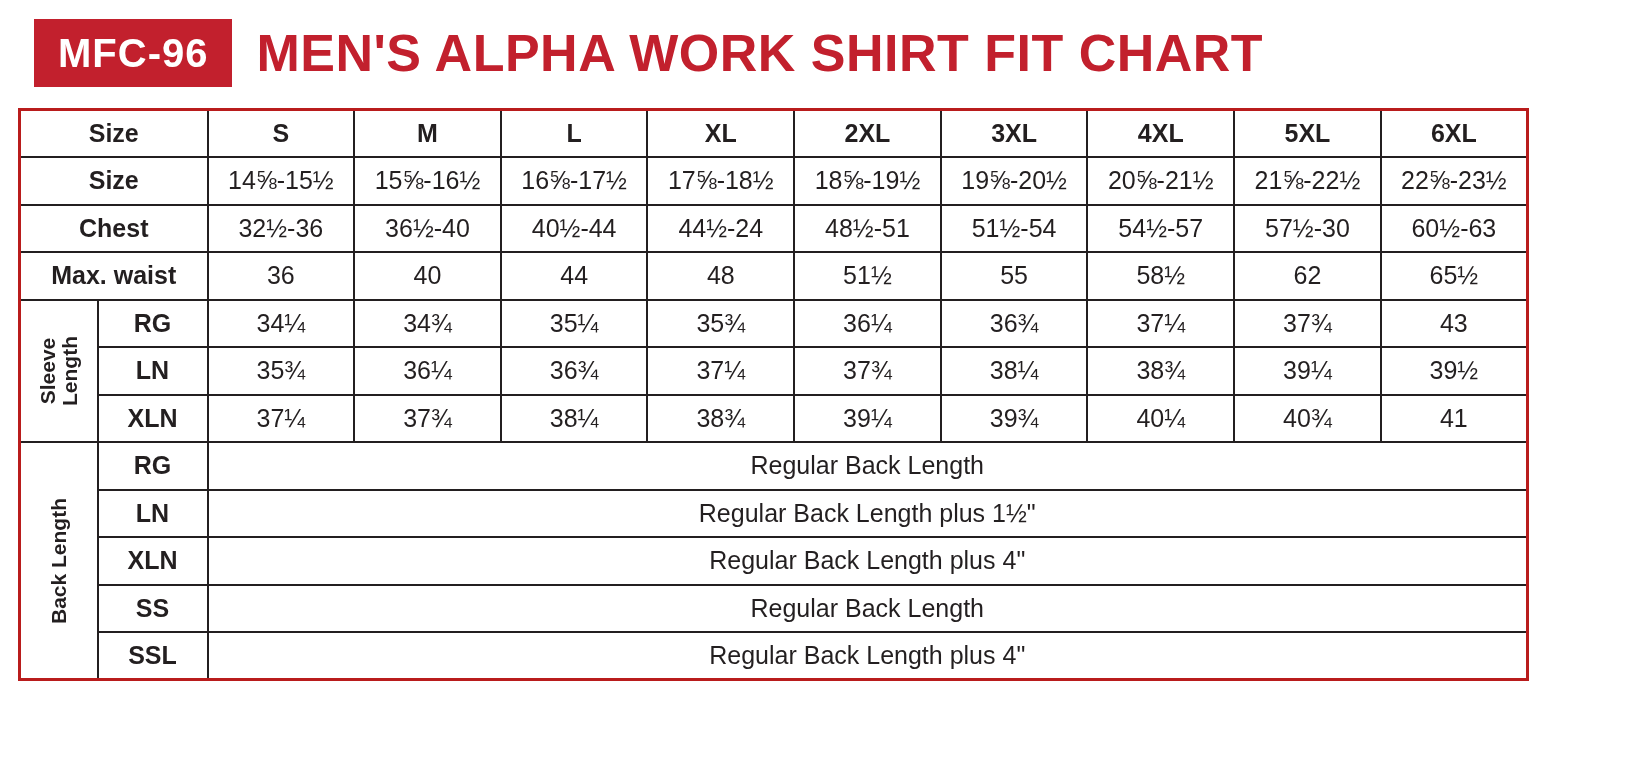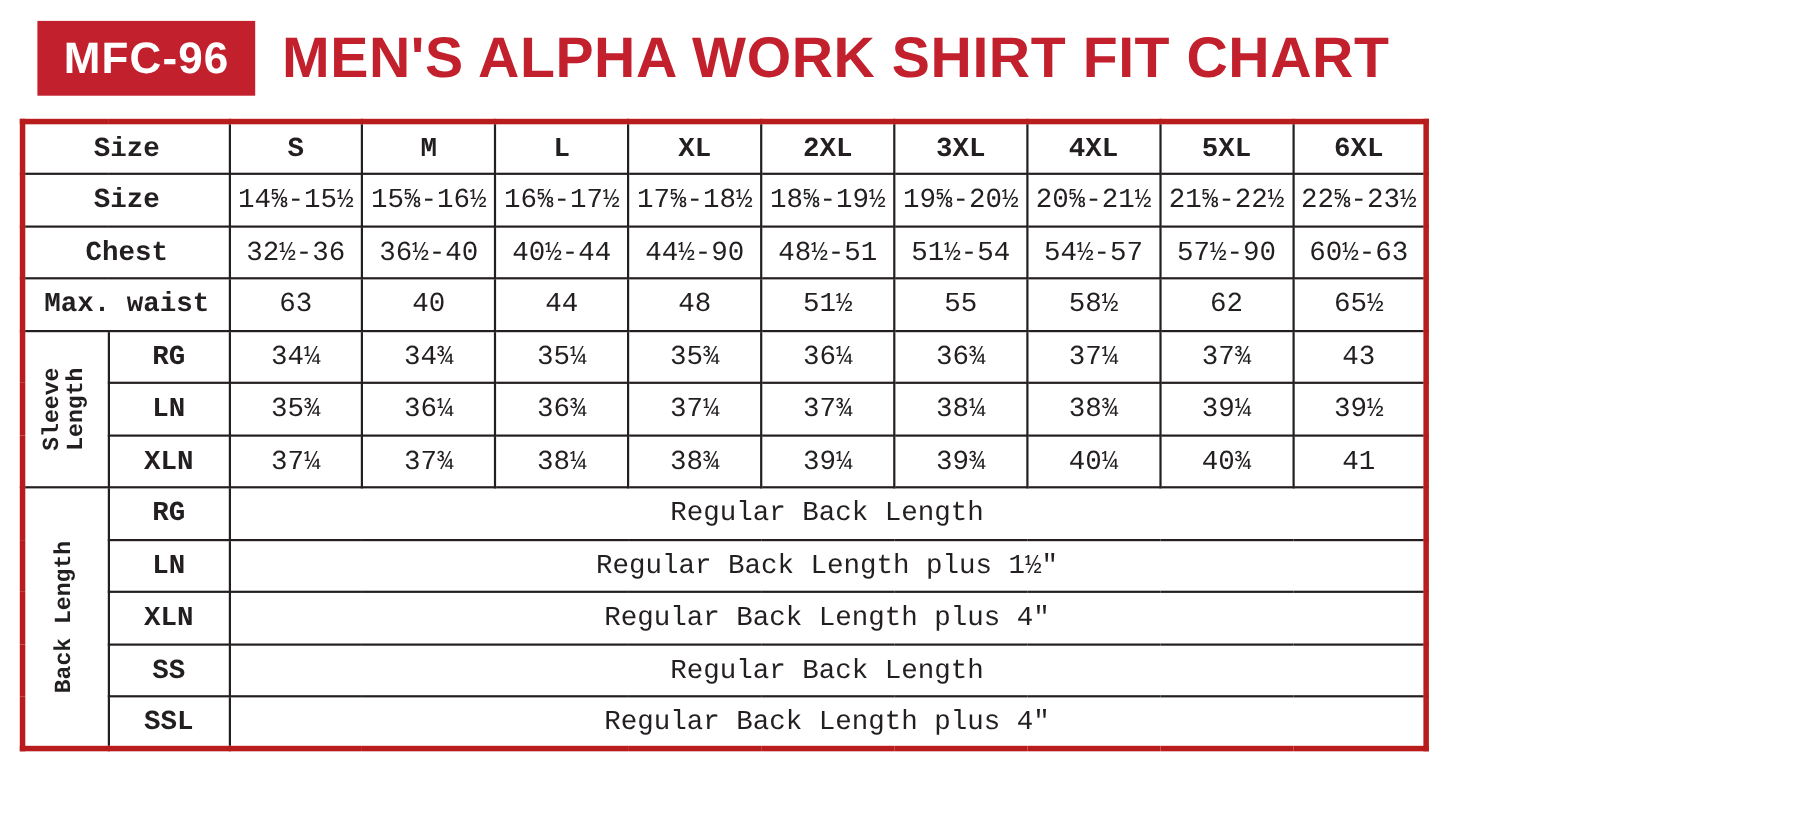--- a/index.html
+++ b/index.html
@@ -19,21 +19,21 @@
     padding: 14px 24px; letter-spacing: 1px;
   }
   .title {
     color: #c2202d; font-weight: bold; font-size: 52px; line-height: 1;
     margin: 0; letter-spacing: 0.5px; white-space: nowrap;
   }
 
   
   table.fit {
     border-collapse: collapse; table-layout: fixed;
-    width: 1281px; border: 5px solid #b91c1c; font-family: Liberation Mono, monospace;
+    width: 1511px; border: 3px solid #b91c1c;
   }
   table.fit td, table.fit th {
     border: 2px solid #231f20;
     height: 47.5px;
     font-size: 25px; line-height: 1;
     text-align: center; vertical-align: middle;
     padding: 0 4px; overflow: hidden;
   }
   th.size-h { font-weight: bold; }
   td.lbl { font-weight: bold; text-align: right; padding-right: 14px; }
@@ -99,31 +99,31 @@
       <td class="val">20⅝-21½</td>
       <td class="val">21⅝-22½</td>
       <td class="val">22⅝-23½</td>
     </tr>
 
     <tr>
       <td colspan="2" class="lbl">Chest</td>
       <td class="val">32½-36</td>
       <td class="val">36½-40</td>
       <td class="val">40½-44</td>
-      <td class="val">44½-90</td>
+      <td class="val">44½-24</td>
       <td class="val">48½-51</td>
       <td class="val">51½-54</td>
       <td class="val">54½-57</td>
-      <td class="val">57½-90</td>
+      <td class="val">57½-30</td>
       <td class="val">60½-63</td>
     </tr>
 
     <tr>
       <td colspan="2" class="lbl">Max. waist</td>
-      <td class="val">63</td>
+      <td class="val">36</td>
       <td class="val">40</td>
       <td class="val">44</td>
       <td class="val">48</td>
       <td class="val">51½</td>
       <td class="val">55</td>
       <td class="val">58½</td>
       <td class="val">62</td>
       <td class="val">65½</td>
     </tr>
 

